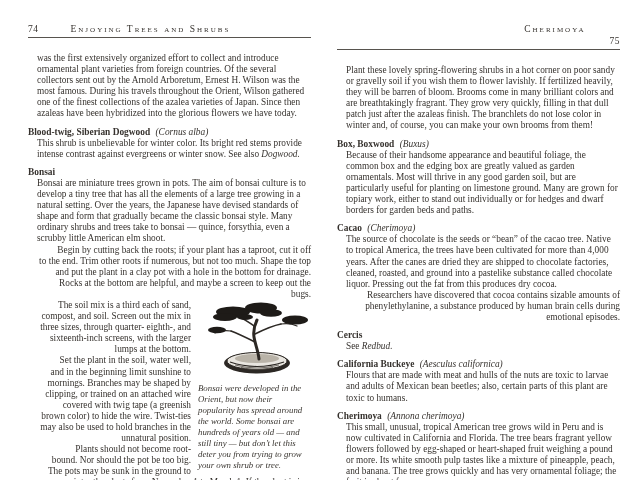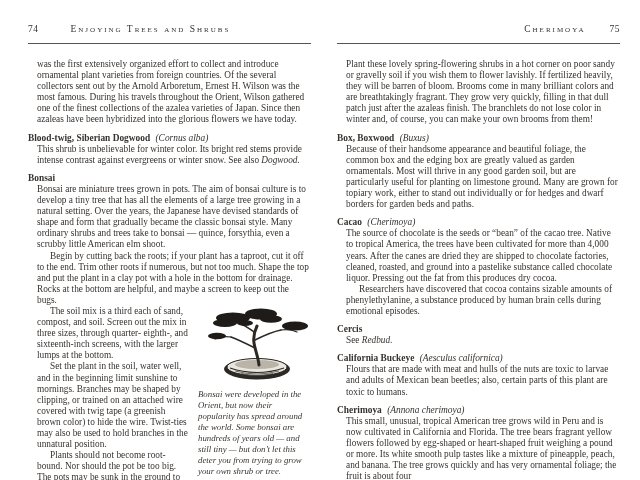--- a/index.html
+++ b/index.html
@@ -17,47 +17,47 @@
     box-sizing: border-box;
     width: 640px;
   }
   .page { width: 283px; flex: 0 0 283px; }
 
   
   .running-head {
     display: flex;
     align-items: flex-start;
     border-bottom: 1px solid #57534e;
-    padding-bottom: 9px;
+    padding-bottom: 3px;
     margin-bottom: 15px;
     font-size: 9.5px;
   }
   .running-head .pagenum { font-size: 9.5px; letter-spacing: 0.5px; }
   .running-head .title {
     font-variant: small-caps;
     letter-spacing: 2px;
     font-size: 9.5px;
   }
   .rh-left .title { margin-left: 32px; }
   .rh-right { justify-content: flex-end; }
-  .rh-right .pagenum { margin-left: 24px; }
+  .rh-right .pagenum { margin-left: 24px; margin-top: 12px; }
 
   
   .bodycol { font-size: 9.3px; line-height: 11.1px; }
   p { margin: 0; }
   .entry { margin-top: 7px; }
   .entry-title {
     margin: 0;
     font-size: 9.4px;
     font-weight: bold;
     line-height: 11.1px;
   }
   .entry-title .latin { font-weight: normal; font-style: italic; margin-left: 3px; text-align: center; }
   .entry-body { margin-left: 9px; }
-  .indent { text-indent: 13px; }
+  .indent { text-indent: 13px; text-align: right; }
   em { font-style: italic; }
 
   
   .bonsai-figure {
     float: right;
     width: 113px;
     margin: 0 0 0 7px;
   }
   .bonsai-figure svg { display: block; margin: 0 0 2px auto; }
   .figure-caption {

